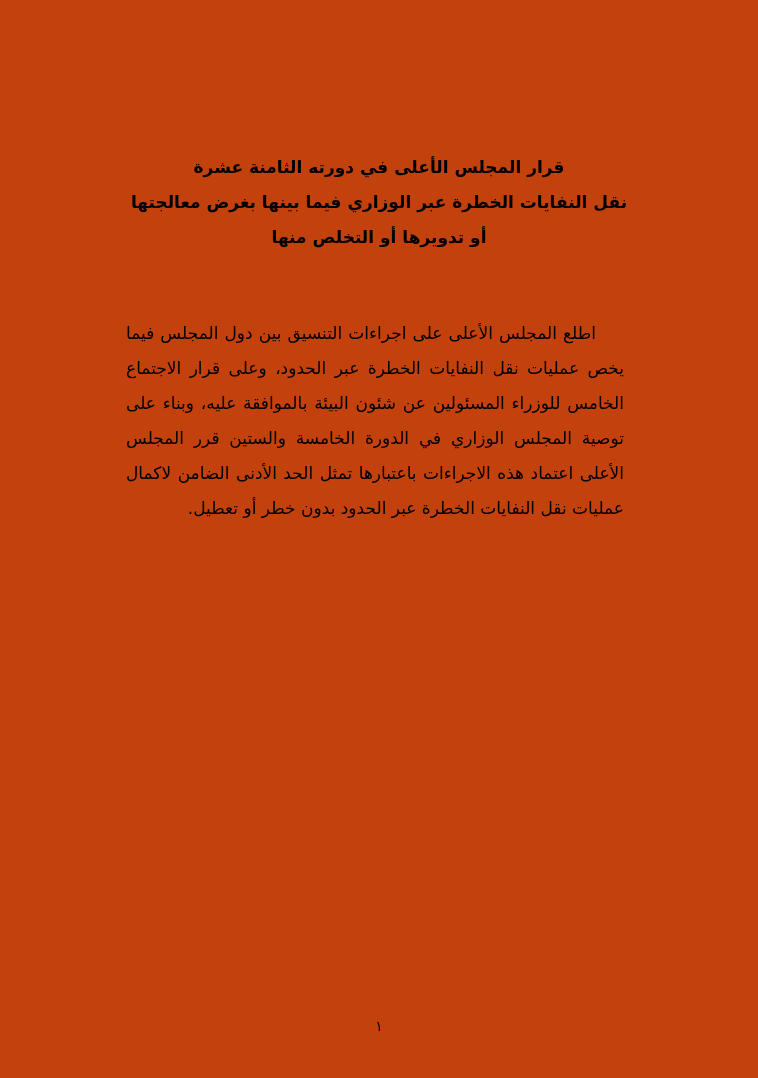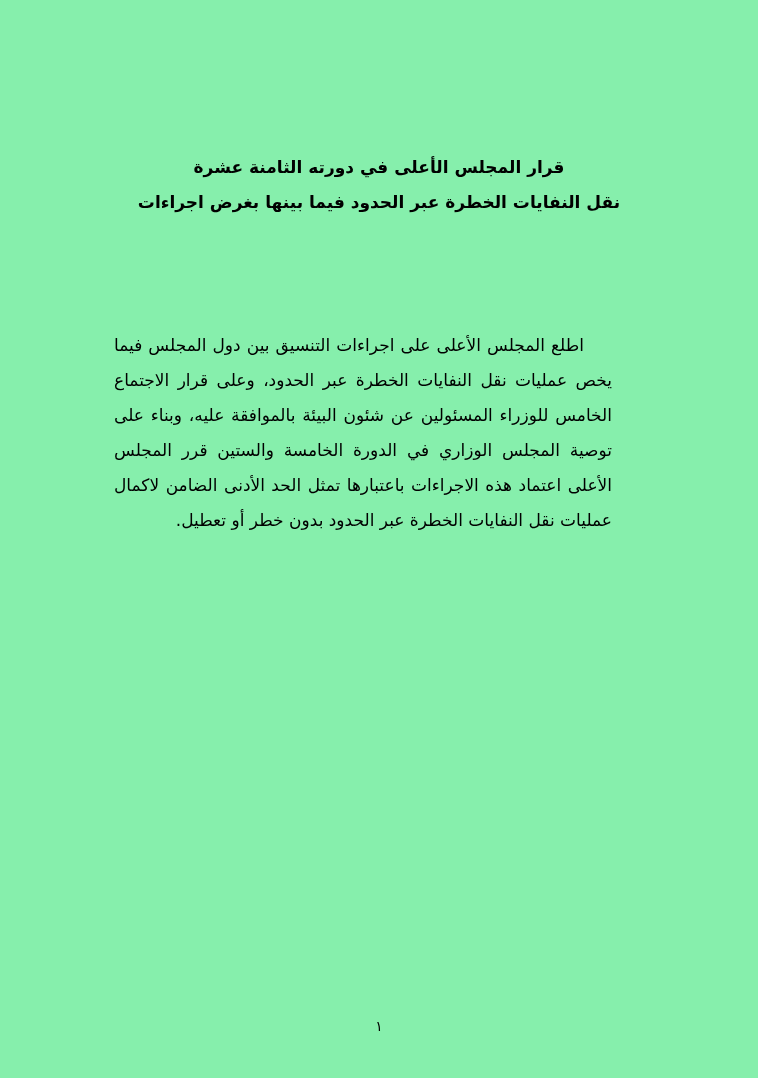--- a/index.html
+++ b/index.html
@@ -4,21 +4,21 @@
 <style>
   html, body {
     margin: 0;
     padding: 0;
     background: #ffffff;
   }
   .page {
     position: relative;
     width: 758px;
     height: 1078px;
-    background: #86efac;
+    background: #c2410c;
     color: #000000;
     font-family: "DejaVu Sans", sans-serif;
     overflow: hidden;
   }
   .title-block {
     position: absolute;
     top: 150px;
     right: 120px;
     left: 120px;
     direction: rtl;
@@ -29,21 +29,21 @@
     letter-spacing: 0.2px;
   }
   .title-line {
     white-space: nowrap;
   }
   .body-paragraph {
     position: absolute;
     top: 312px;
     right: 130px;
     width: 498px;
-    margin: 16px;
+    margin: 4px;
     direction: rtl;
     unicode-bidi: embed;
     text-align: justify;
     text-justify: inter-word;
     text-indent: 28px;
     font-size: 17px;
     line-height: 35px;
   }
   .page-number {
     position: absolute;
@@ -56,20 +56,21 @@
     line-height: 20px;
   }
 </style>
 </head>
 <body>
 
 <div class="page">
 
   <div class="title-block">
     <div class="title-line">قرار المجلس الأعلى  في دورته الثامنة عشرة</div>
-    <div class="title-line">نقل النفايات الخطرة عبر الحدود فيما بينها بغرض اجراءات</div>
+    <div class="title-line">نقل النفايات الخطرة عبر الوزاري فيما بينها بغرض معالجتها</div>
+    <div class="title-line">أو تدويرها أو التخلص منها</div>
   </div>
 
   <p class="body-paragraph">اطلع المجلس الأعلى على اجراءات التنسيق بين دول المجلس فيما يخص عمليات نقل النفايات الخطرة عبر الحدود، وعلى قرار الاجتماع الخامس للوزراء المسئولين عن شئون البيئة بالموافقة عليه، وبناء على توصية المجلس الوزاري في الدورة الخامسة والستين قرر المجلس الأعلى اعتماد هذه الاجراءات باعتبارها تمثل الحد الأدنى الضامن لاكمال عمليات نقل النفايات الخطرة عبر الحدود بدون خطر أو تعطيل.</p>
 
   <div class="page-number">١</div>
 
 </div>
 
 </body></html>

